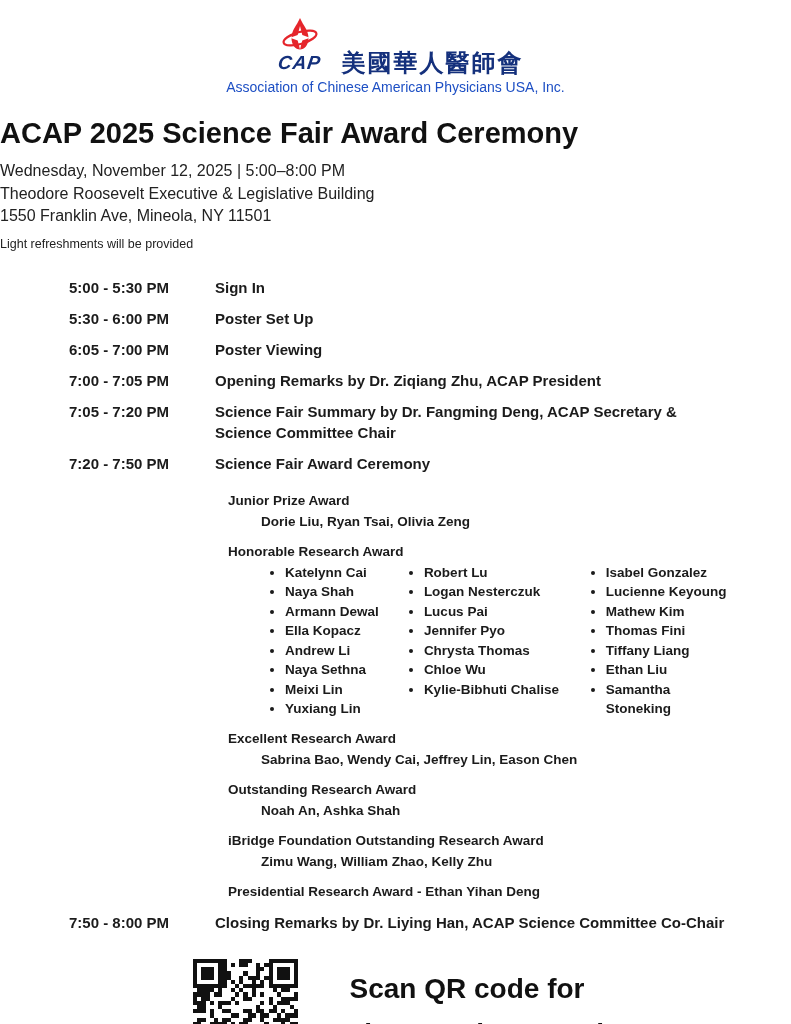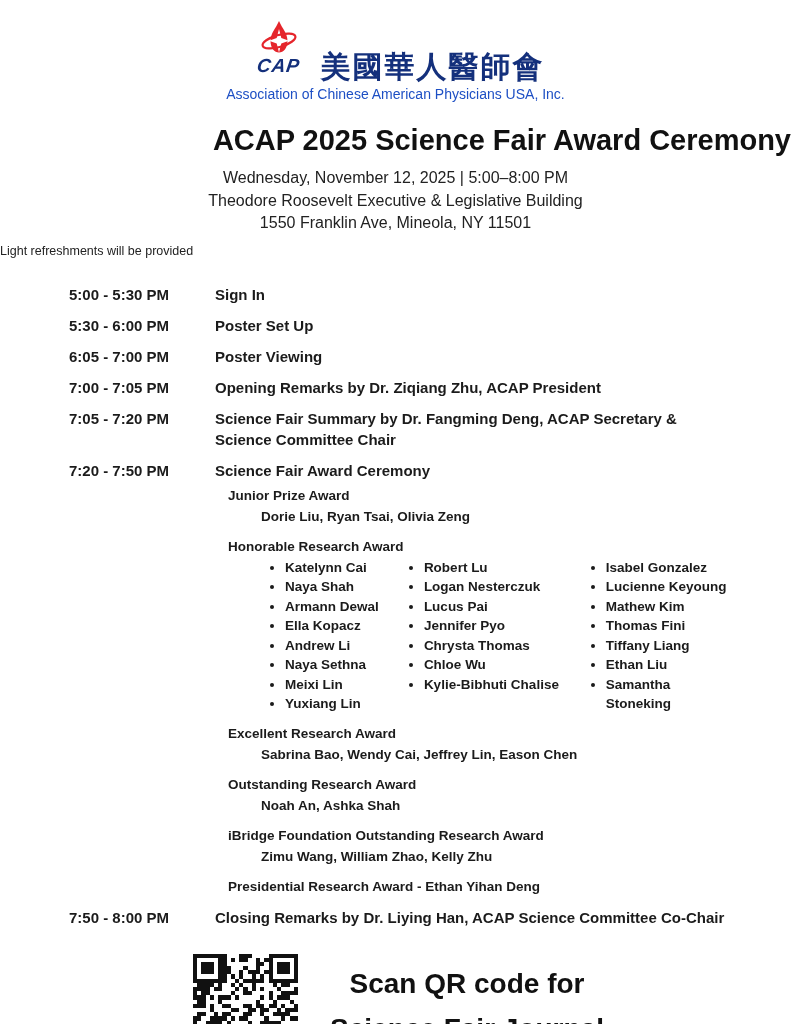--- a/index.html
+++ b/index.html
@@ -14,35 +14,35 @@
     box-sizing:border-box;
     padding-top:14px;
   }
   
   .logo-row{display:flex;align-items:center;justify-content:center;gap:10px;}
   .logo-mark{display:flex;flex-direction:column;align-items:center;width:64px;}
   .cap-text{
     font-style:italic;font-weight:bold;font-size:19px;letter-spacing:1px;
     color:#14307c;margin-top:-7px;transform:skewX(-8deg);
   }
-  .org-cn{font-size:30px;font-weight:bold;color:#14307c;letter-spacing:2px;line-height:1.1;margin-top:36px;}
+  .org-cn{font-size:24px;font-weight:bold;color:#14307c;letter-spacing:2px;line-height:1.1;margin-top:36px;}
   .org-en{margin-top:3px;text-align:center;font-size:14px;color:#1d4fc4;font-weight:400;}
   
-  .event-title{margin-top:22px;text-align:right;font-size:29px;font-weight:bold;color:#111;}
-  .event-sub{margin-top:10px;text-align:center;font-size:16px;line-height:22.5px;color:#222;}
+  .event-title{margin-top:22px;text-align:left;font-size:29px;font-weight:bold;color:#111;}
+  .event-sub{margin-top:10px;font-size:16px;line-height:22.5px;color:#222;}
   .event-note{margin-top:9px;font-size:12.5px;color:#222;}
   
   .schedule{margin:26px 55px 0 65px;}
   .srow{display:grid;grid-template-columns:135px 1fr;margin-bottom:10px;gap:15px;}
   .stime{font-weight:bold;font-size:15px;line-height:21px;padding-left:4px;white-space:nowrap;}
   .sevent{font-weight:bold;font-size:15px;line-height:21px;}
   
   .awards{padding-left:13px;}
   .award{margin-top:9px;}
-  .award.first{margin-top:4px;}
+  .award.first{margin-top:16px;}
   .award-title{font-weight:bold;font-size:13.5px;line-height:21px;}
   .award-recipients{font-weight:bold;font-size:13.5px;line-height:21px;padding-left:33px;}
   .hon-cols{display:flex;margin-left:40px;margin-top:1px;}
   .hon-col{width:142px;}
   .hon-col.c2{width:186px;}
   .hon-col.c3{width:auto;}
   .hon-col ul{list-style:disc;margin:0;padding-left:17px;}
   .hon-col li{font-weight:bold;font-size:13.5px;line-height:19.5px;}
   
   .qr-section{display:flex;align-items:center;margin:26px 0 0 193px;}

